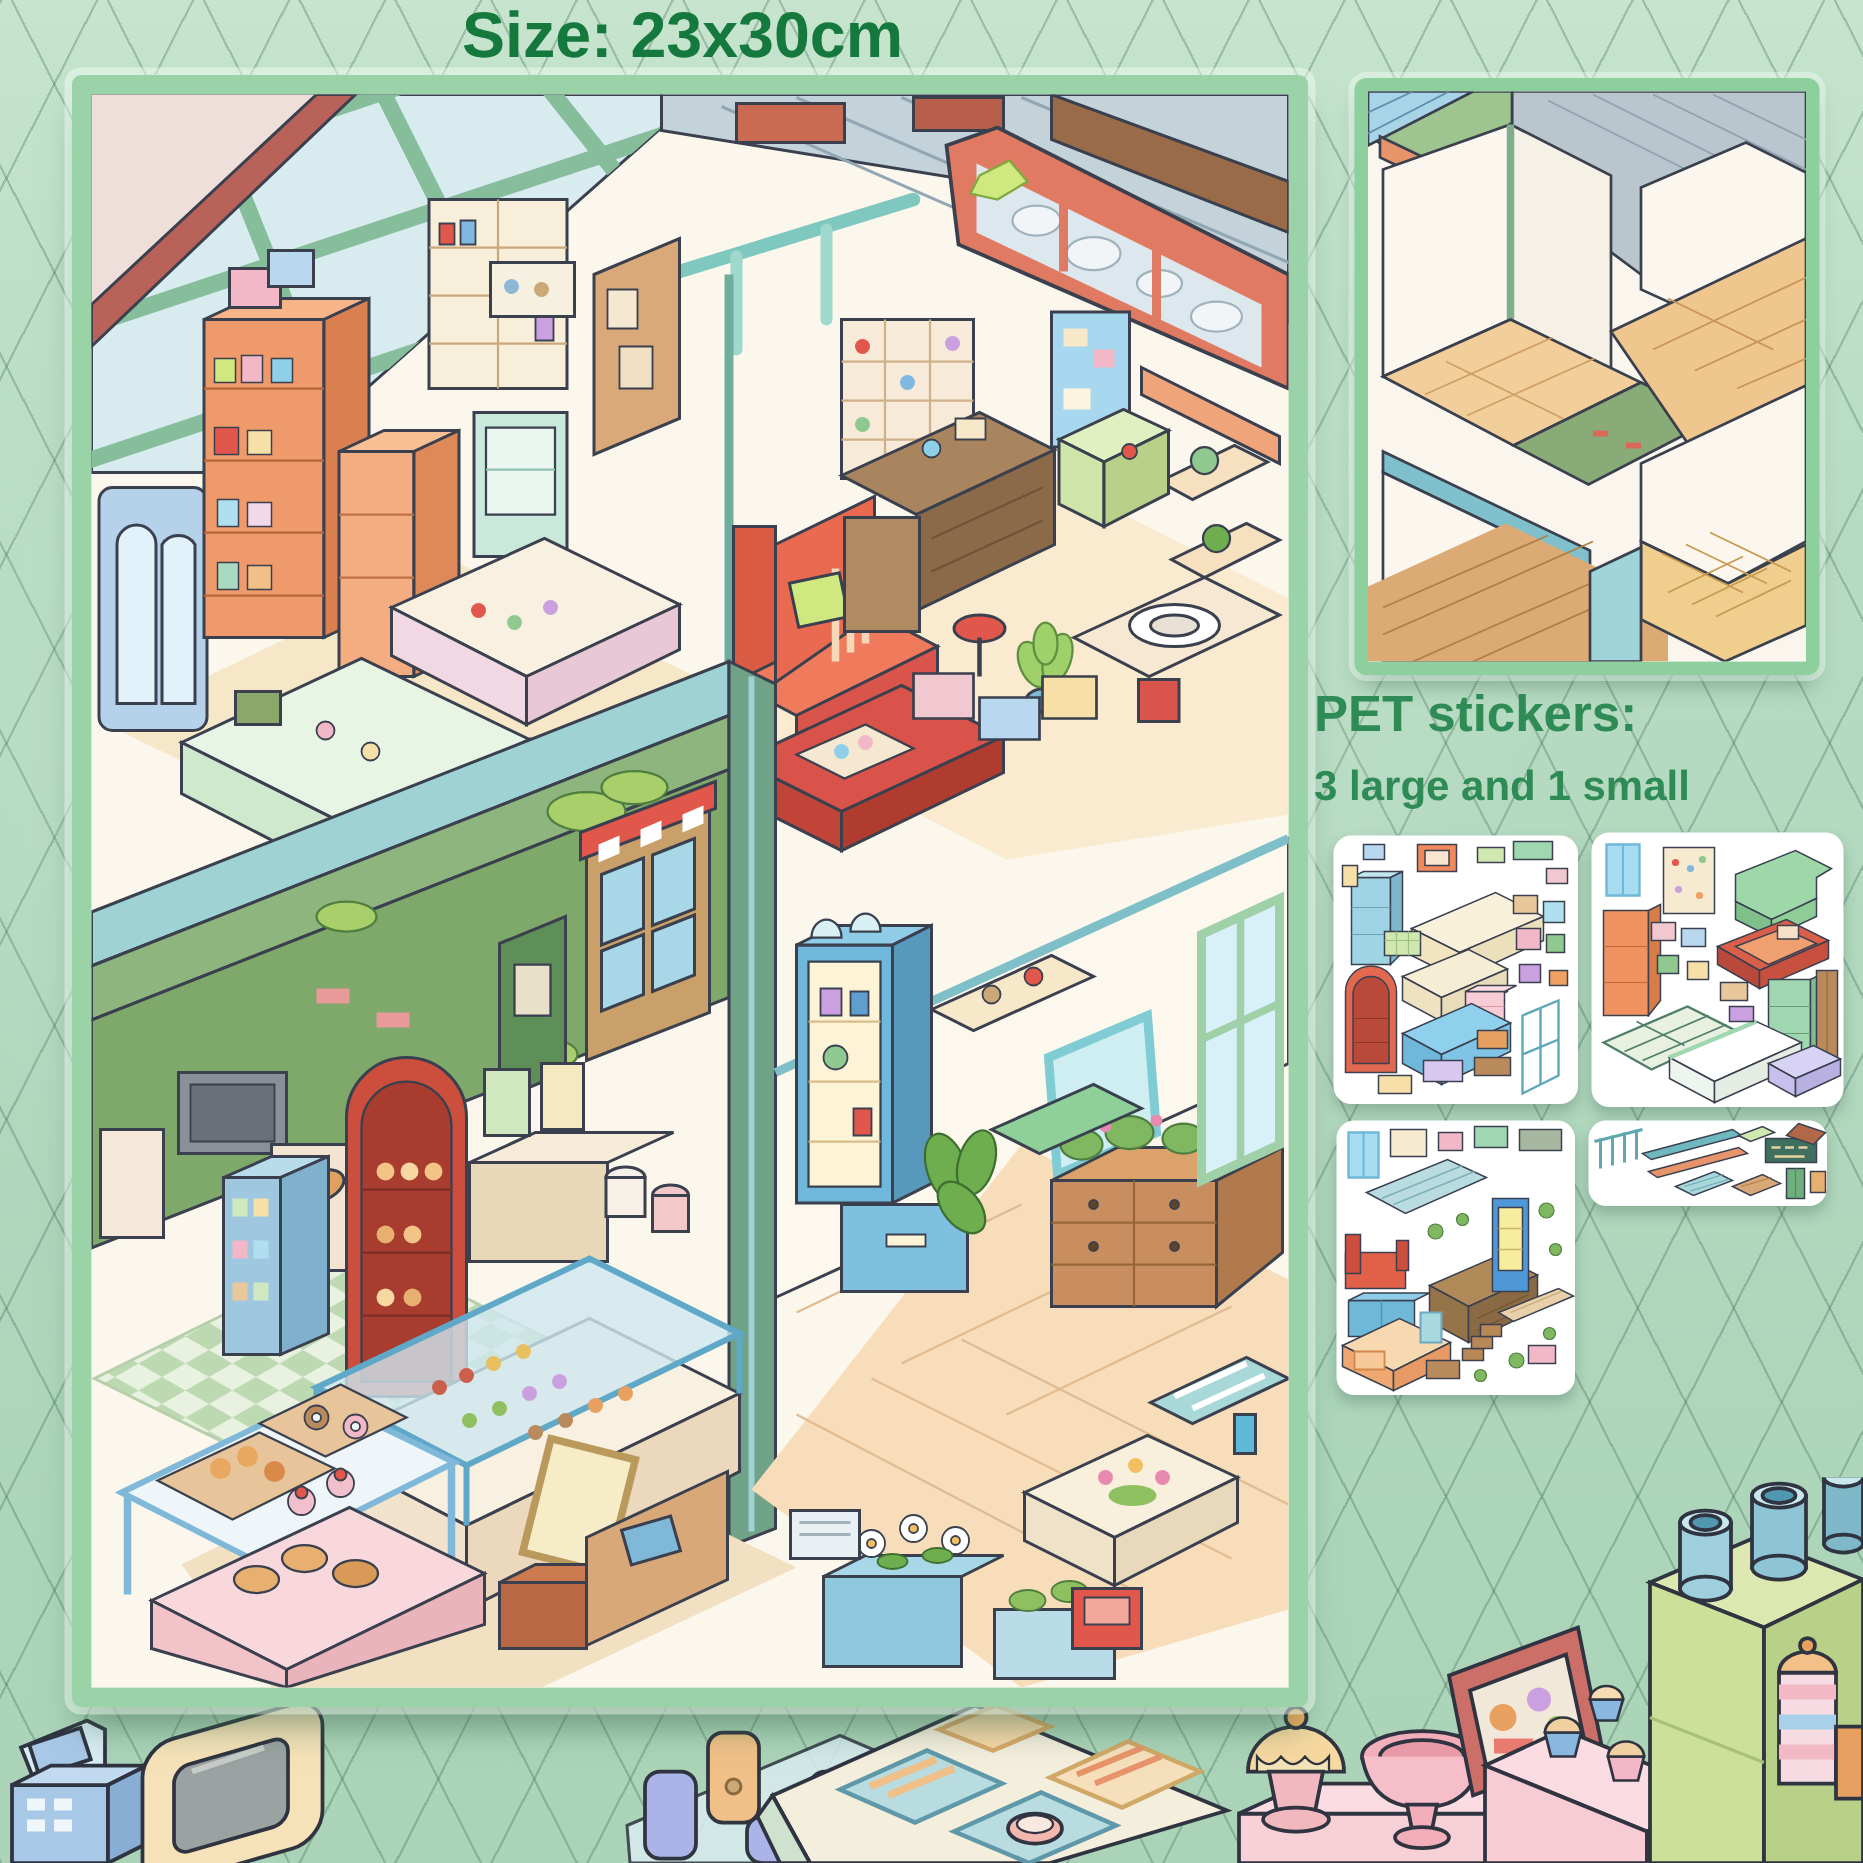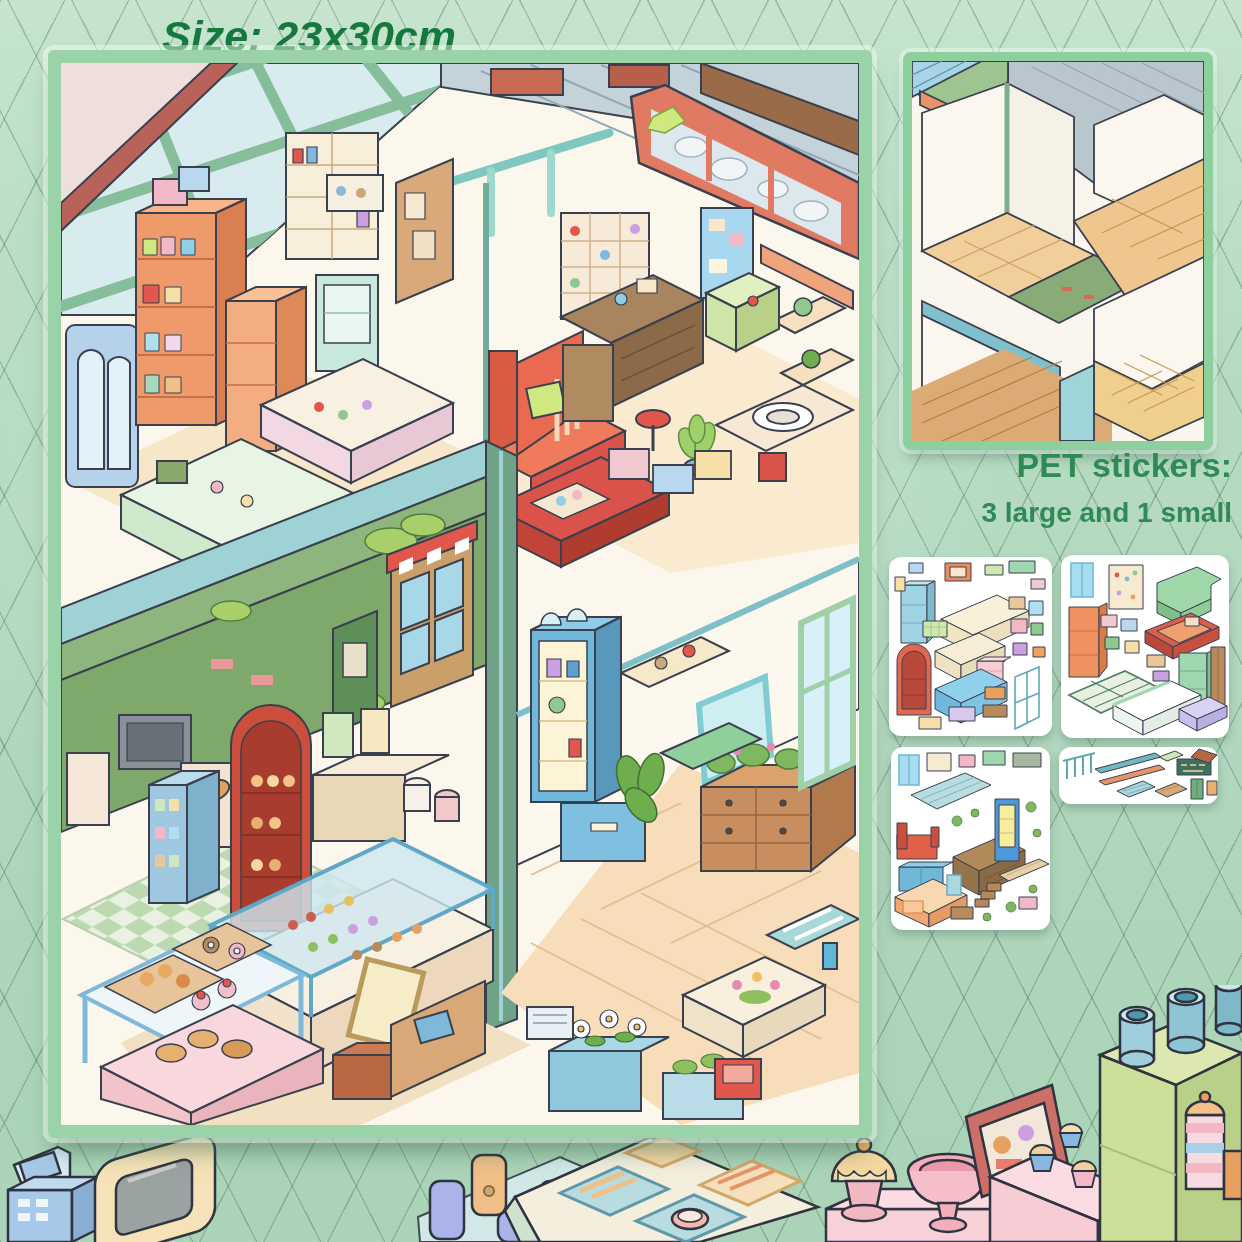--- a/index.html
+++ b/index.html
@@ -6,39 +6,39 @@
   .stage{
     position:relative;width:1242px;height:1242px;overflow:hidden;
     font-family:"Liberation Sans",sans-serif;
     background:
       radial-gradient(900px 700px at 38% 40%, rgba(255,255,255,0.32), rgba(255,255,255,0) 62%),
       repeating-linear-gradient(117deg, rgba(62,102,80,0.30) 0 1.5px, transparent 1.5px 57px),
       repeating-linear-gradient(63deg, rgba(62,102,80,0.30) 0 1.5px, transparent 1.5px 57px),
       linear-gradient(180deg,#c6e4ce 0%,#b6dbc2 30%,#aad3b7 100%);
   }
   .title{
-    position:absolute;left:150px;top:0px;width:610px;
-    font-size:43px;font-weight:700;letter-spacing:0px;margin:12px;font-style:italic;
+    position:absolute;left:150px;top:0px;width:610px;text-align:center;
+    font-size:43px;font-weight:700;letter-spacing:0px;margin:0;
   }
   .poster{
     position:absolute;left:48px;top:50px;width:798px;height:1062px;
     border:13px solid #9bd3a9;border-radius:6px;background:#fdf6ea;
     box-shadow:0 0 0 5px rgba(245,255,247,0.45), 0 18px 22px -6px rgba(55,100,75,0.55);
     z-index:2;
   }
   .poster svg{display:block;width:798px;height:1062px;}
   .preview{
     position:absolute;left:903px;top:52px;width:292px;height:380px;
     border:9px solid #8ecf9e;border-radius:8px;background:#f6f2e8;
     box-shadow:0 0 0 4px rgba(245,255,247,0.4), 0 10px 14px -4px rgba(55,100,75,0.45);
     z-index:2;
   }
   .preview svg{display:block;width:292px;height:380px;}
   .pet-note{
-    position:absolute;left:876px;top:442px;width:356px;text-align:right;z-index:2;
+    position:absolute;left:876px;top:453px;width:356px;text-align:left;z-index:2;
     font-weight:700;line-height:47px;margin:0;
   }
   .pet-note .l1{font-size:34px;display:block;}
   .pet-note .l2{font-size:28px;display:block;}
   .sheet{
     position:absolute;background:#ffffff;border-radius:12px;z-index:2;
     box-shadow:0 5px 9px rgba(70,110,88,0.35);
   }
   .sheet svg{display:block;}
   #sheet1{left:889px;top:557px;width:163px;height:179px;}

